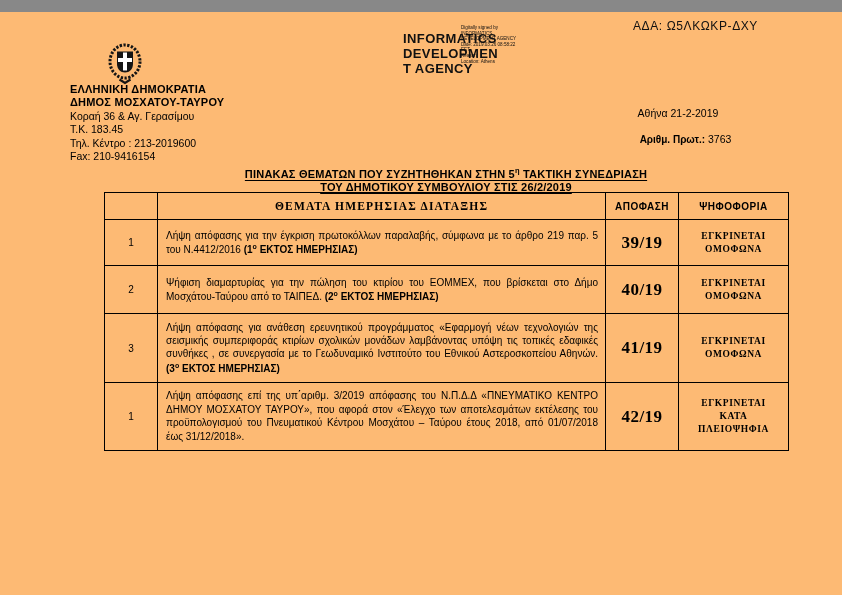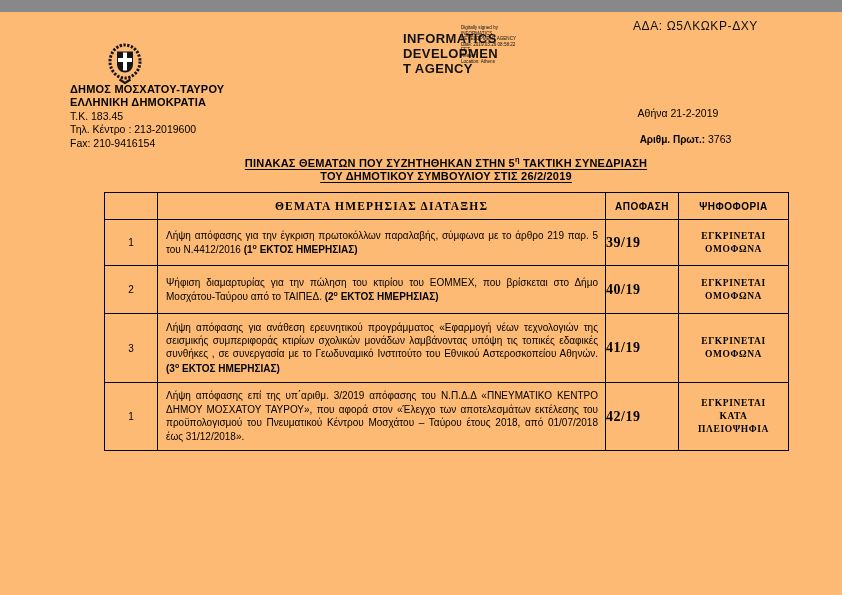--- a/index.html
+++ b/index.html
@@ -42,21 +42,21 @@
     position: absolute; left: 598px; top: 95px; width: 160px;
     text-align: center; font-size: 10.5px;
   }
   .proto {
     position: absolute; left: 598px; top: 121px; width: 175px;
     text-align: center; font-size: 10.5px;
   }
   .proto b { font-size: 10px; }
   
   .doc-title {
-    position: absolute; left: 104px; top: 141px; width: 684px;
+    position: absolute; left: 104px; top: 152px; width: 684px;
     text-align: center; font-weight: 700; font-size: 11px;
     line-height: 13.5px; letter-spacing: 0.2px;
   }
   .doc-title .tline { text-decoration: underline; text-underline-offset: 2px; }
   .doc-title sup { font-size: 7.5px; }
   
   table.agenda {
     position: absolute; left: 104px; top: 180px; width: 684px;
     border-collapse: collapse; table-layout: fixed;
   }
@@ -70,22 +70,22 @@
     font-size: 11.5px; font-weight: 700; letter-spacing: 1.2px; text-align: center;
   }
   th.h-small { font-size: 10px; font-weight: 700; letter-spacing: 0.5px; text-align: center; }
   td.c-num { text-align: center; font-size: 10px; }
   td.c-topic {
     padding: 3px 7px 3px 8px; font-size: 10px; line-height: 1.33;
     text-align: justify; vertical-align: middle;
   }
   td.c-topic b sup { font-size: 7px; }
   td.c-dec {
-    text-align: left; font-family: "Liberation Serif", "DejaVu Serif", serif;
-    font-size: 14px; font-weight: 700; letter-spacing: 0.5px;
+    text-align: center; font-family: "Liberation Serif", "DejaVu Serif", serif;
+    font-size: 17px; font-weight: 700; letter-spacing: 0.5px;
   }
   td.c-vote {
     text-align: center; font-family: "Liberation Serif", "DejaVu Serif", serif;
     font-size: 9.5px; font-weight: 700; letter-spacing: 0.6px;
     white-space: pre-line; line-height: 1.35;
   }
 </style>
 </head>
 <body>
 
@@ -108,22 +108,23 @@
     <svg width="54" height="46" viewBox="0 0 54 46" aria-hidden="true">
       <ellipse cx="27" cy="20.5" rx="15" ry="16.5" fill="none" stroke="#151515" stroke-width="3" stroke-dasharray="2.3 1.5"></ellipse>
       <path d="M19 10.5 h16 v12.5 c0 5 -3.6 8.5 -8 8.5 s-8 -3.5 -8 -8.5 z" fill="#151515"></path>
       <rect x="25" y="11.5" width="4" height="18" fill="#ffffff"></rect>
       <rect x="20" y="17" width="14" height="4" fill="#ffffff"></rect>
       <path d="M21.5 38.5 l5.5 3.5 l5.5 -3.5" stroke="#151515" stroke-width="2.2" fill="none"></path>
     </svg>
   </div>
 
   <div class="letterhead">
+    <div class="org">ΕΛΛΗΝΙΚΗ ΔΗΜΟΚΡΑΤΙΑ</div>
     <div class="org">ΔΗΜΟΣ  ΜΟΣΧΑΤΟΥ-ΤΑΥΡΟΥ</div>
-    <div class="org">ΕΛΛΗΝΙΚΗ ΔΗΜΟΚΡΑΤΙΑ</div>
+    <div class="addr">Κοραή 36 &amp; Αγ. Γερασίμου</div>
     <div class="addr">Τ.Κ. 183.45</div>
     <div class="addr">Τηλ. Κέντρο : 213-2019600</div>
     <div class="addr">Fax: 210-9416154</div>
   </div>
 
   <div class="dateline">Αθήνα  21-2-2019</div>
   <div class="proto">
     <b>Αριθμ. Πρωτ.:</b><span> 3763</span>
   </div>
 

